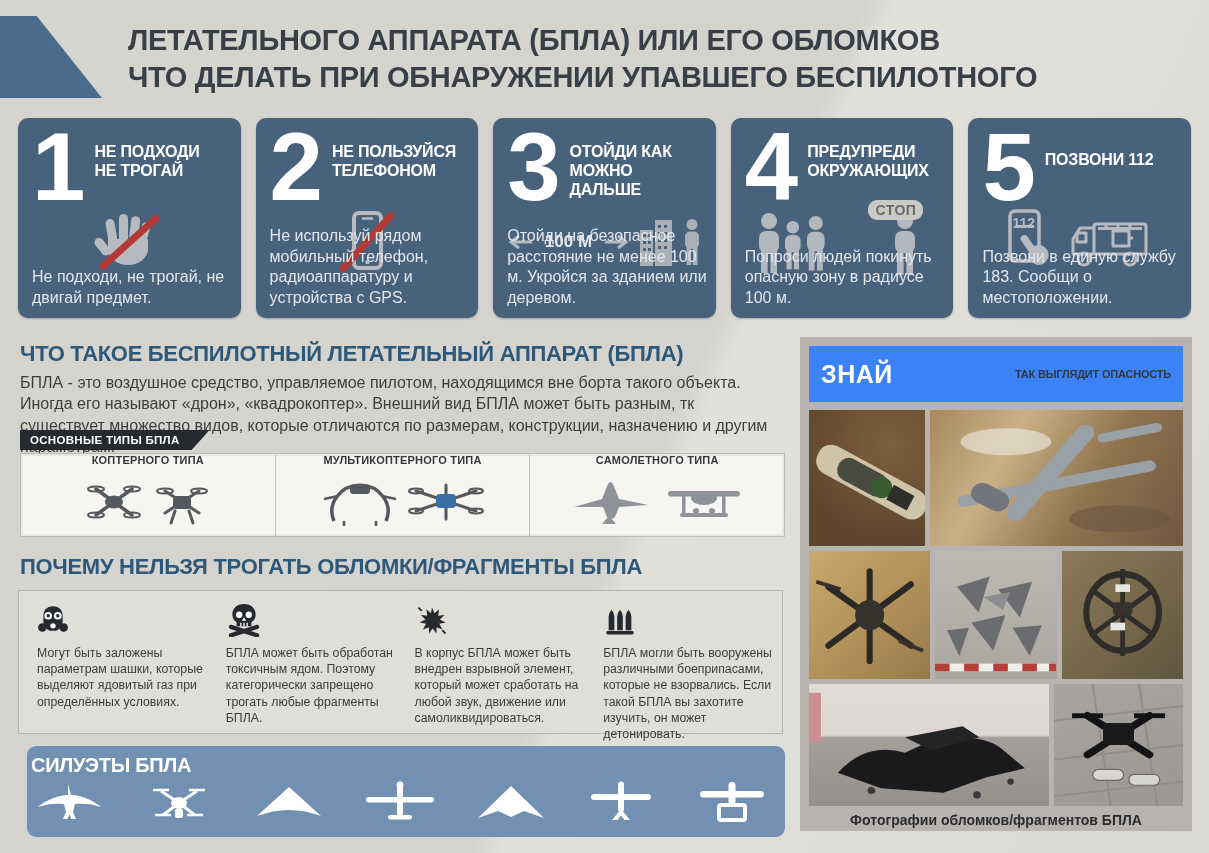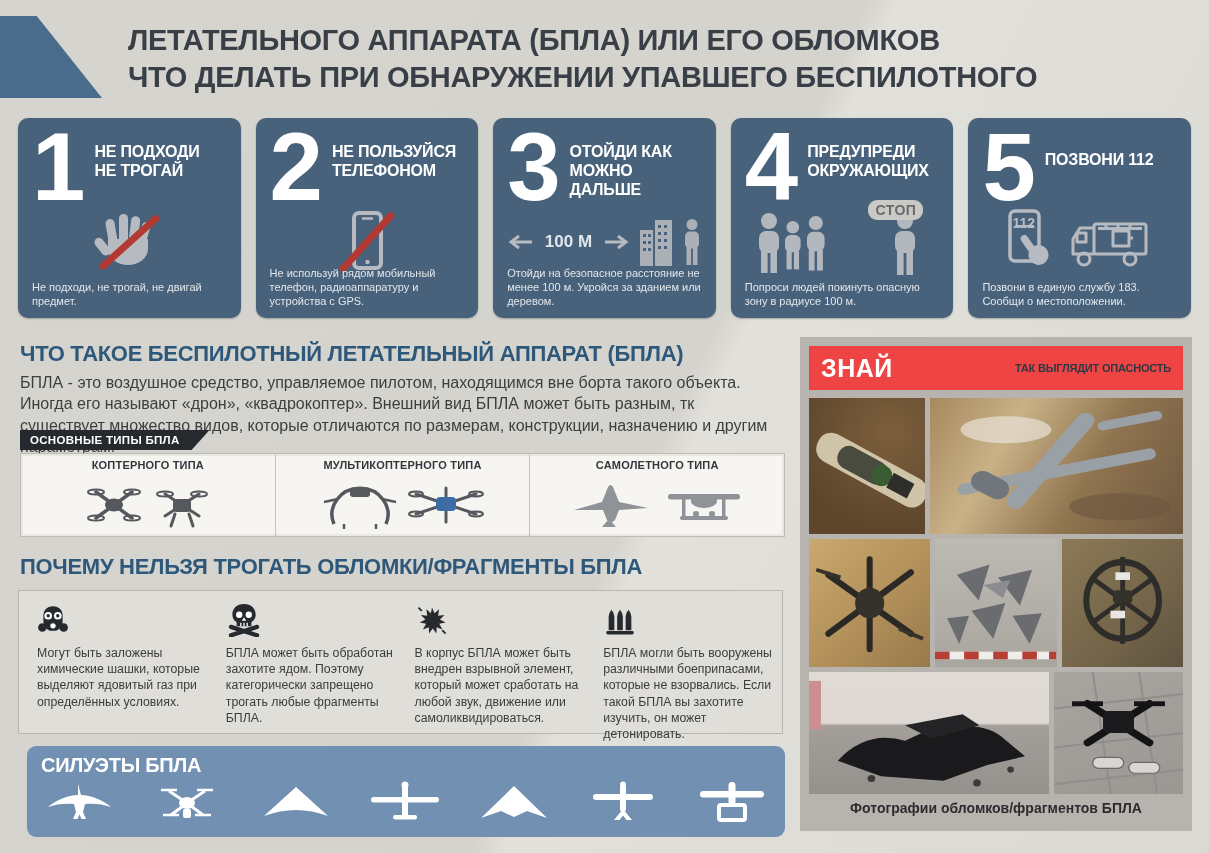--- a/index.html
+++ b/index.html
@@ -10,48 +10,48 @@
   .title{position:absolute;left:128px;top:22px;margin:0;font-size:29px;line-height:37px;font-weight:800;color:#393f47;letter-spacing:-0.3px;}
   .title span{display:block;}
   
   .steps{position:absolute;left:18px;top:118px;width:1173px;height:200px;display:flex;gap:15px;}
   .card{position:relative;flex:1;background:#48627b;border-radius:10px;color:#fff;box-shadow:0 1px 2px rgba(0,0,0,.25);}
   .card-top{display:flex;align-items:flex-start;padding:8px 10px 0 14px;}
   .card-num{font-size:96px;line-height:82px;font-weight:800;letter-spacing:-5px;}
   .card-title{margin-left:14px;margin-top:16px;font-size:16px;line-height:1.2;font-weight:800;letter-spacing:-0.2px;}
   .card-title span{display:block;}
   .card-icon{position:absolute;left:0;right:0;top:86px;height:76px;display:flex;align-items:center;justify-content:center;gap:8px;}
-  .card-desc{position:absolute;left:14px;right:8px;bottom:10px;font-size:11px;line-height:1.28;color:#e3e7ec;}
+  .card-desc{position:absolute;left:14px;right:8px;bottom:10px;font-size:16px;line-height:1.28;color:#e3e7ec;}
   .dist-label{font-size:17px;font-weight:800;color:#e3e7ec;margin:0 4px;}
   .stop-bubble{position:absolute;top:-4px;right:30px;background:#c9c9c6;color:#6a6a6d;font-size:14px;font-weight:800;padding:2px 7px;border-radius:9px;letter-spacing:.5px;}
   .stop-bubble::after{content:"";position:absolute;left:60%;bottom:-5px;border:5px solid transparent;border-top-color:#c9c9c6;border-left-width:3px;border-right-width:3px;}
   .phone112{position:relative;}
   .phone112 .p-num{position:absolute;top:7px;left:0;width:36px;text-align:center;font-size:14px;font-weight:800;color:#b7bbc1;}
   
   .sec-heading{position:absolute;margin:0;font-size:22px;font-weight:800;color:#2d587a;letter-spacing:-0.3px;}
   #whatHeading{left:20px;top:341px;}
   #whyHeading{left:20px;top:554px;}
   .para{position:absolute;left:20px;top:372px;width:757px;margin:0;font-size:16px;line-height:1.33;color:#3e3e3e;}
   .types-tag{position:absolute;left:20px;top:430px;background:#26292e;color:#fff;font-size:11.5px;font-weight:800;letter-spacing:.3px;padding:4px 30px 4px 10px;clip-path:polygon(0 0,100% 0,calc(100% - 18px) 100%,0 100%);}
   .types-box{position:absolute;left:20px;top:453px;width:763px;height:82px;background:#f6f5f2;border:1px solid #bdbbb6;box-shadow:inset 0 0 0 2px #e9e7e2;display:flex;}
   .type-col{flex:1;display:flex;flex-direction:column;align-items:center;}
   .type-col + .type-col{border-left:1px solid #c4c2bd;}
-  .type-head{font-size:11px;font-weight:800;color:#33373c;padding-top:5px;letter-spacing:.2px;}
+  .type-head{font-size:11px;font-weight:800;color:#33373c;letter-spacing:.2px;}
   .type-art{flex:1;display:flex;align-items:center;justify-content:center;gap:10px;}
   .why-box{position:absolute;left:18px;top:590px;width:765px;height:144px;background:#e0ded9;border:1px solid #b8b6b1;display:flex;padding:12px 10px 10px 18px;box-sizing:border-box;gap:20px;}
   .reason{flex:1;}
   .reason-icon{height:36px;margin-bottom:6px;}
   .reason-text{font-size:12.3px;line-height:1.32;color:#3c3c3c;}
   
-  .sil-band{position:absolute;left:27px;top:746px;width:758px;height:91px;background:#7190b2;border-radius:9px;padding:8px 16px 0 14px;box-sizing:border-box;}
+  .sil-band{position:absolute;left:27px;top:746px;width:758px;height:91px;background:#7190b2;border-radius:9px;padding:8px 16px 0 4px;box-sizing:border-box;}
   .sil-heading{margin:0;font-size:20px;font-weight:800;color:#fff;letter-spacing:-0.3px;}
   .sil-row{display:flex;align-items:center;justify-content:space-between;margin-top:2px;}
   
   .danger{position:absolute;left:800px;top:337px;width:392px;height:494px;background:#b7b3ae;padding:9px;box-sizing:border-box;}
-  .danger-bar{height:44px;background:#ef4444;display:flex;align-items:center;justify-content:space-between;padding:0 12px 0 12px;}
+  .danger-bar{height:56px;background:#3b82f6;display:flex;align-items:center;justify-content:space-between;padding:0 12px 0 12px;}
   .know{font-size:25px;font-weight:800;color:#fff;letter-spacing:.5px;}
   .danger-label{font-size:11px;font-weight:800;color:#2e3843;letter-spacing:-0.2px;}
   .photo-rows{display:flex;flex-direction:column;gap:5px;margin-top:8px;}
   .prow{display:flex;gap:5px;}
   .photo{position:relative;overflow:hidden;}
   .photo svg{position:absolute;inset:0;width:100%;height:100%;}
   .r1{height:136px;} .r2{height:128px;} .r3{height:122px;}
   #ph1{width:116px;background:radial-gradient(circle at 70% 25%,#7d5f3c,#5d462c 75%);}
   #ph2{flex:1;background:linear-gradient(120deg,#a8885f,#c9b187 30%,#8f744f 62%,#6f5840);}
   #ph3{flex:1;background:linear-gradient(135deg,#c9a96e,#b2905a 55%,#97794a);}
@@ -348,42 +348,42 @@
           <circle cx="10.5" cy="11" r="3.6" fill="#fff"></circle>
             <circle cx="19.5" cy="11" r="3.6" fill="#fff"></circle>
           <circle cx="10.5" cy="11" r="1.6" fill="#26292e"></circle>
             <circle cx="19.5" cy="11" r="1.6" fill="#26292e"></circle>
           <circle cx="5" cy="22" r="4" fill="#26292e"></circle>
             <circle cx="25" cy="22" r="4" fill="#26292e"></circle>
           <circle cx="15" cy="20.5" r="3.2" fill="#fff"></circle>
             <circle cx="15" cy="20.5" r="3.2" fill="none" stroke="#26292e" stroke-width="1.4"></circle>
         </svg>
       </div>
-      <div class="reason-text">Могут быть заложены химические шашки, которые выделяют ядовитый газ при определённых условиях.</div>
+      <div class="reason-text">Могут быть заложены параметрам шашки, которые выделяют ядовитый газ при определённых условиях.</div>
     </div>
 
     <div class="reason">
       <div class="reason-icon">
         <svg width="36" height="34" viewBox="0 0 34 32">
           <path d="M17 1 c7 0 11 4.5 11 10 0 3.5 -2 6 -4 7 v4 h-14 v-4 c-2 -1 -4 -3.5 -4 -7 0 -5.5 4 -10 11 -10 z" fill="#26292e"></path>
           <circle cx="12.5" cy="11" r="3" fill="#fff"></circle>
             <circle cx="21.5" cy="11" r="3" fill="#fff"></circle>
           <path d="M17 13.5 l2 3.2 h-4 z" fill="#fff"></path>
           <g stroke="#fff" stroke-width="1.2">
               <line x1="14" y1="18.5" x2="14" y2="22"></line>
               <line x1="17" y1="18.5" x2="17" y2="22"></line>
               <line x1="20" y1="18.5" x2="20" y2="22"></line>
             </g>
           <g fill="#26292e">
               <rect x="2" y="24.5" width="30" height="4" rx="2" transform="rotate(18 17 26.5)"></rect>
               <rect x="2" y="24.5" width="30" height="4" rx="2" transform="rotate(-18 17 26.5)"></rect>
             </g>
         </svg>
       </div>
-      <div class="reason-text">БПЛА может быть обработан захотите ядом. Поэтому категорически запрещено трогать любые фрагменты БПЛА.</div>
+      <div class="reason-text">БПЛА может быть обработан токсичным ядом. Поэтому категорически запрещено трогать любые фрагменты БПЛА.</div>
     </div>
 
     <div class="reason">
       <div class="reason-icon">
         <svg width="34" height="34" viewBox="0 0 30 30">
           <path d="M15 4 l2.2 5 4 -3.4 -0.8 5.6 5.6 -0.6 -4 4 5 2.6 -5.6 1.2 2.8 5 -5.2 -2 0 5.6 -3.4 -4.4 -3.2 4.4 -0.2 -5.6 -5.2 2 2.8 -5 -5.6 -1.2 5 -2.6 -4 -4 5.6 0.6 -0.8 -5.6 4 3.4 z" fill="#26292e"></path>
           <g stroke="#26292e" stroke-width="1.6">
               <line x1="3" y1="4" x2="6" y2="7"></line>
               <line x1="27" y1="27" x2="24" y2="24"></line>
             </g>

